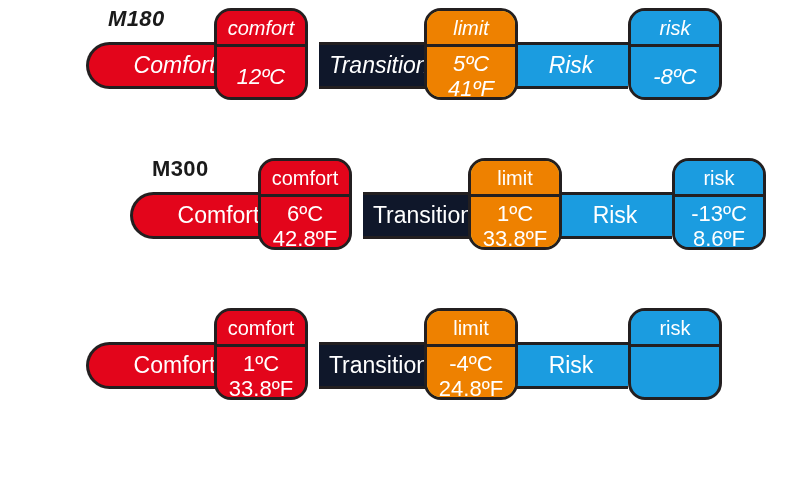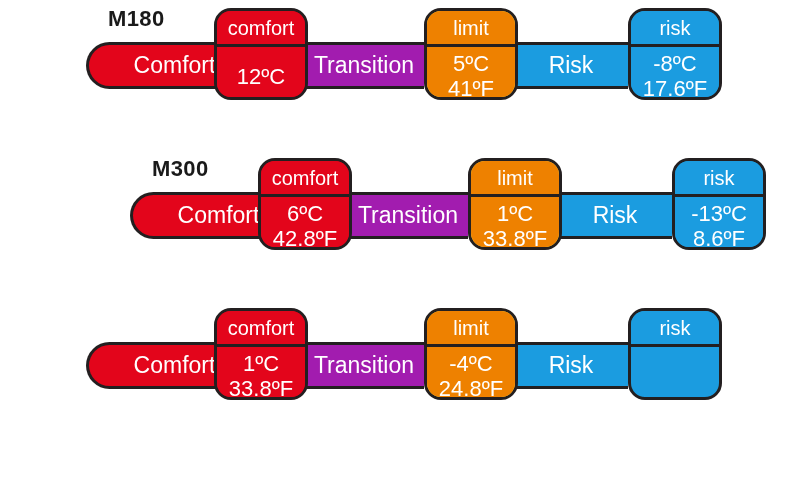--- a/index.html
+++ b/index.html
@@ -21,21 +21,21 @@
     height: 478px;
   }
 
   
   .row {
     position: absolute;
     left: 0;
     width: 800px;
     height: 110px;
   }
-  .row-m180 { top: 0px; }
+  .row-m180 { top: 0px; font-style: italic; }
   .row-m300 { top: 150px; margin-left: 44px; }
   .row-m400 { top: 300px; }
 
   .row-label {
     position: absolute;
     left: 108px;
     top: 5px;
     font-size: 22px;
     font-weight: bold;
     color: #1a1a1a;
@@ -75,23 +75,23 @@
   .seg-comfort {
     left: 0px;
     width: 174px;
     background: #e3051b;
     border-left: 3px solid #231f20;
     border-top-left-radius: 24px;
     border-bottom-left-radius: 24px;
   }
   
   .seg-transition {
-    left: 218px;
+    left: 233px;
     width: 120px;
-    background: #a21caf;
+    background: #0f172a;
   }
   
   .seg-risk {
     left: 428px;
     width: 114px;
     background: #1b9ce0;
   }
 
   
   .badge {
@@ -191,21 +191,20 @@
         <span class="badge-val">41ºF</span>
       </div>
     </div>
 
     <div class="badge badge-risk">
       <div class="badge-top">
         <span class="badge-top-text">risk</span>
       </div>
       <div class="badge-body">
         <span class="badge-val">-8ºC</span>
-        <span class="badge-val">17.6ºF</span>
       </div>
     </div>
   </div>
 
   <div class="row row-m300">
     <div class="row-label">M300</div>
 
     <div class="band">
       <div class="seg seg-comfort">
         <span class="seg-label">Comfort</span>

